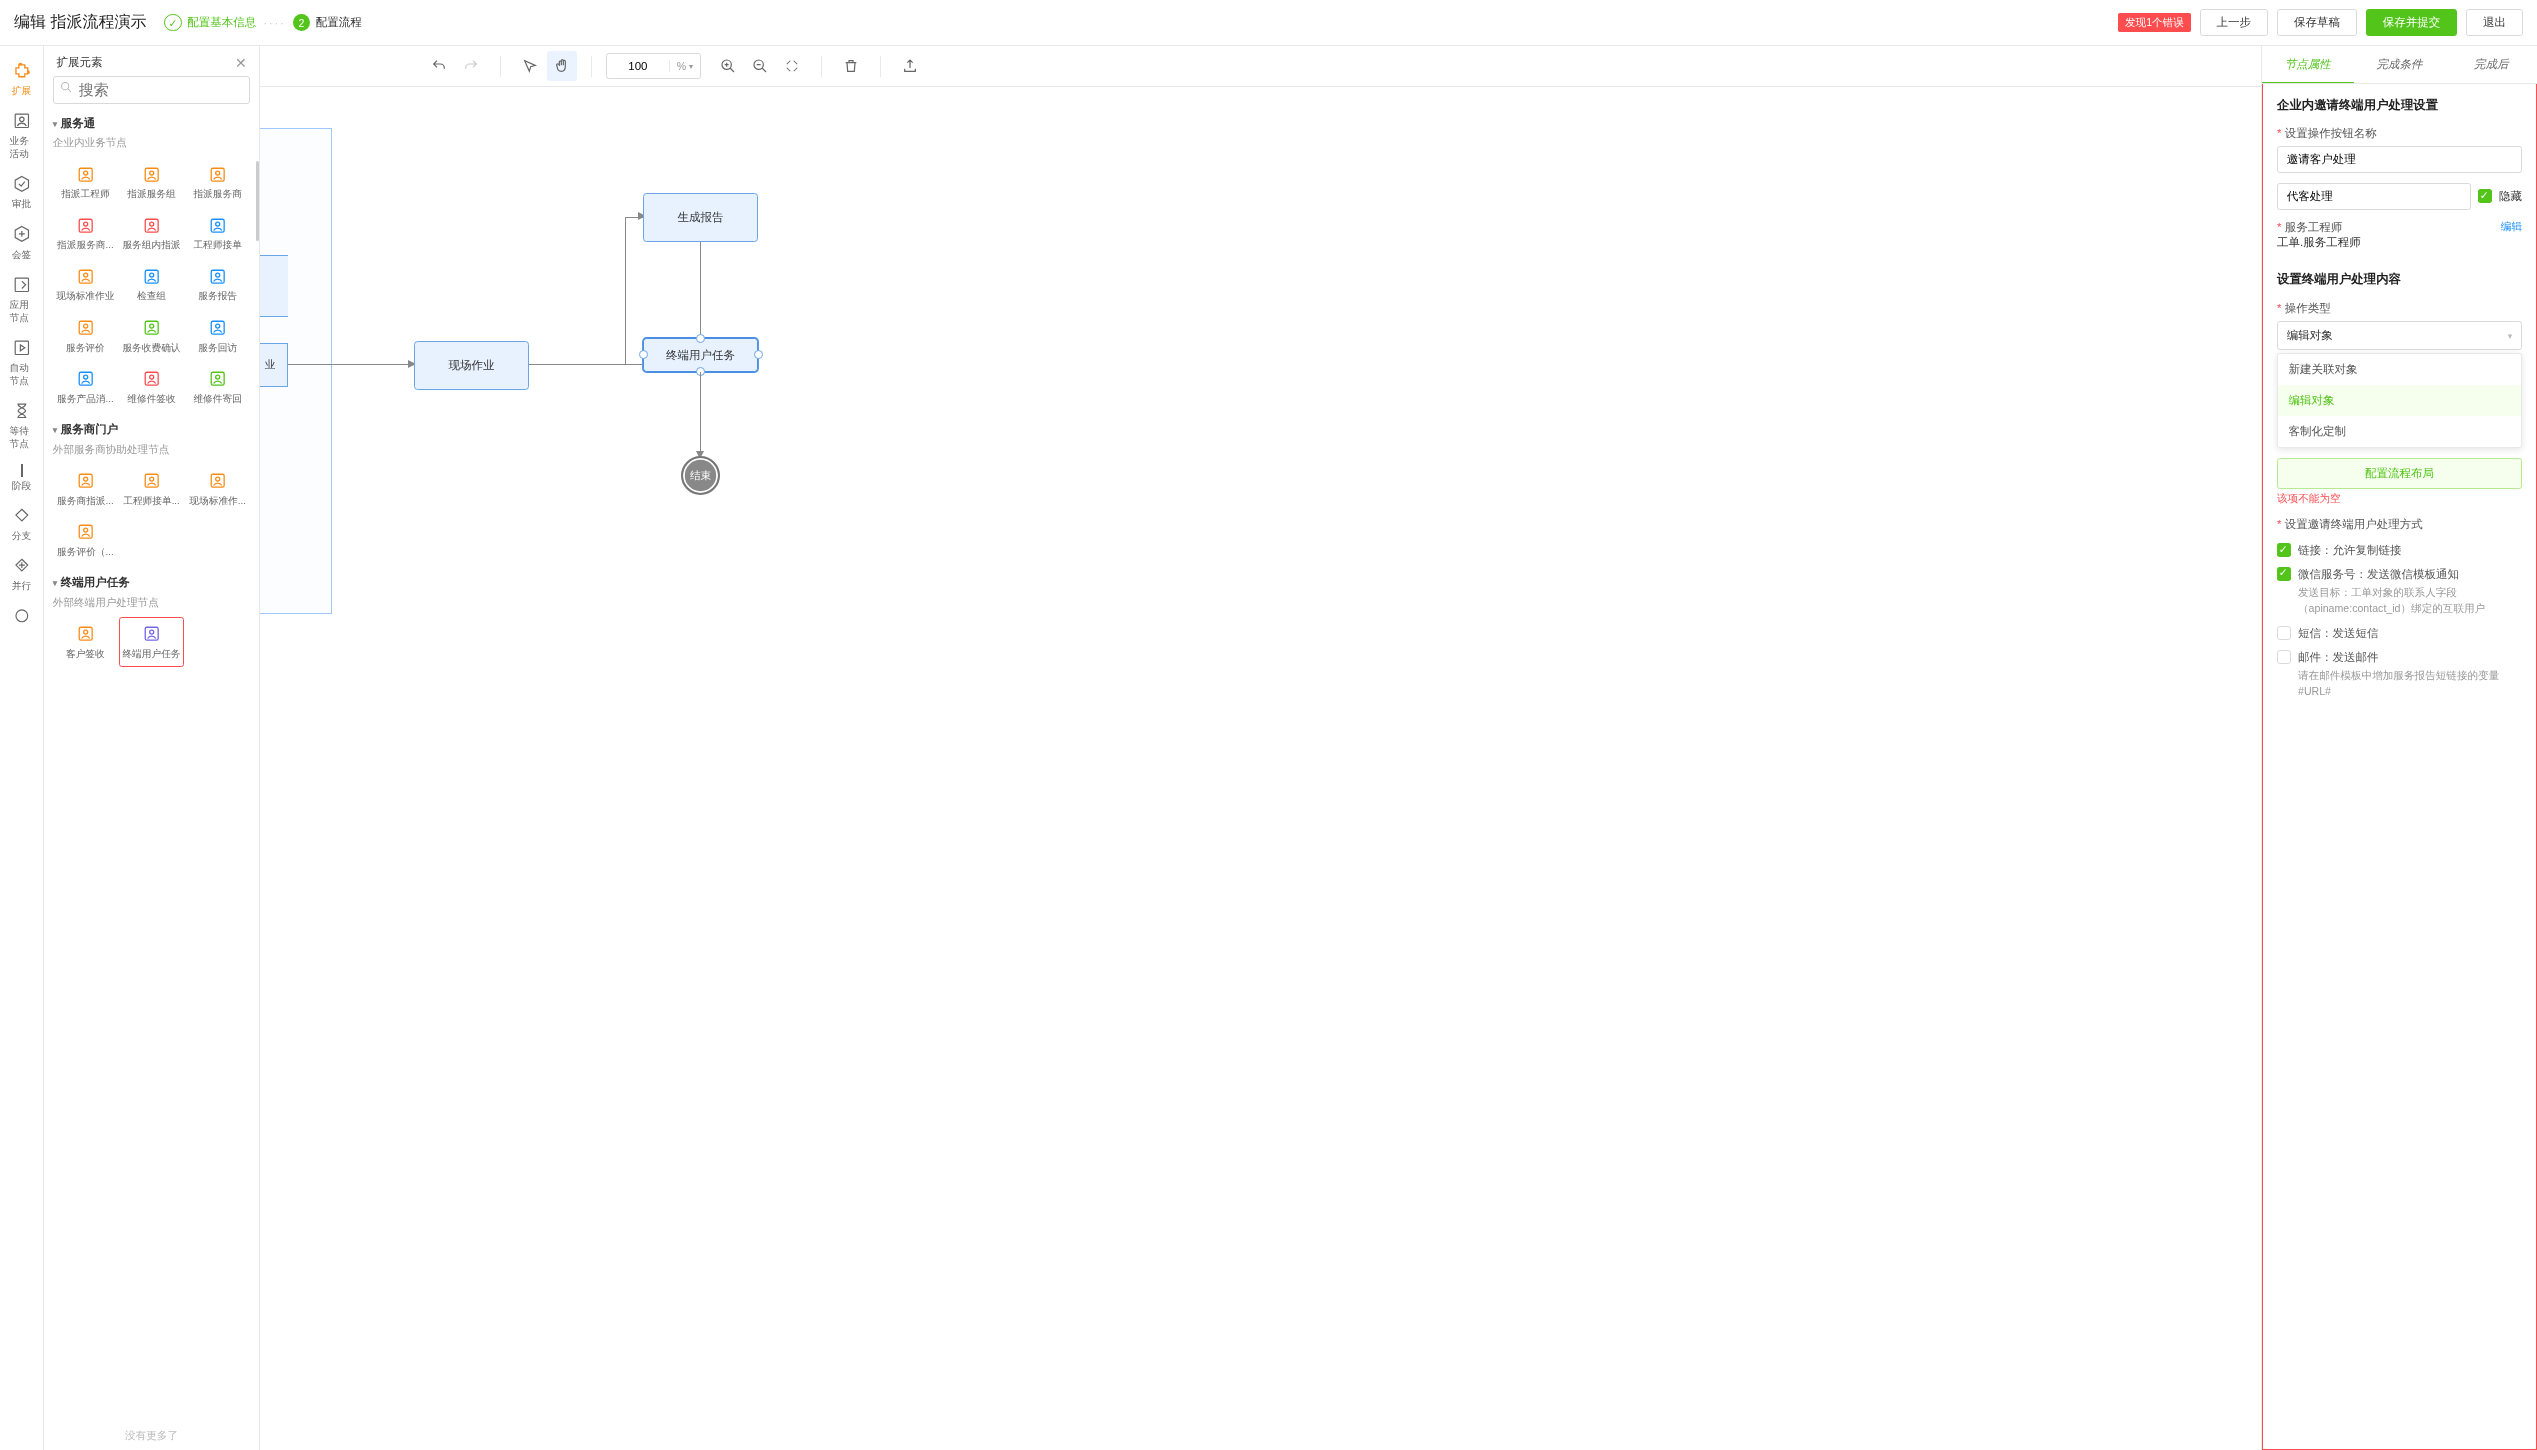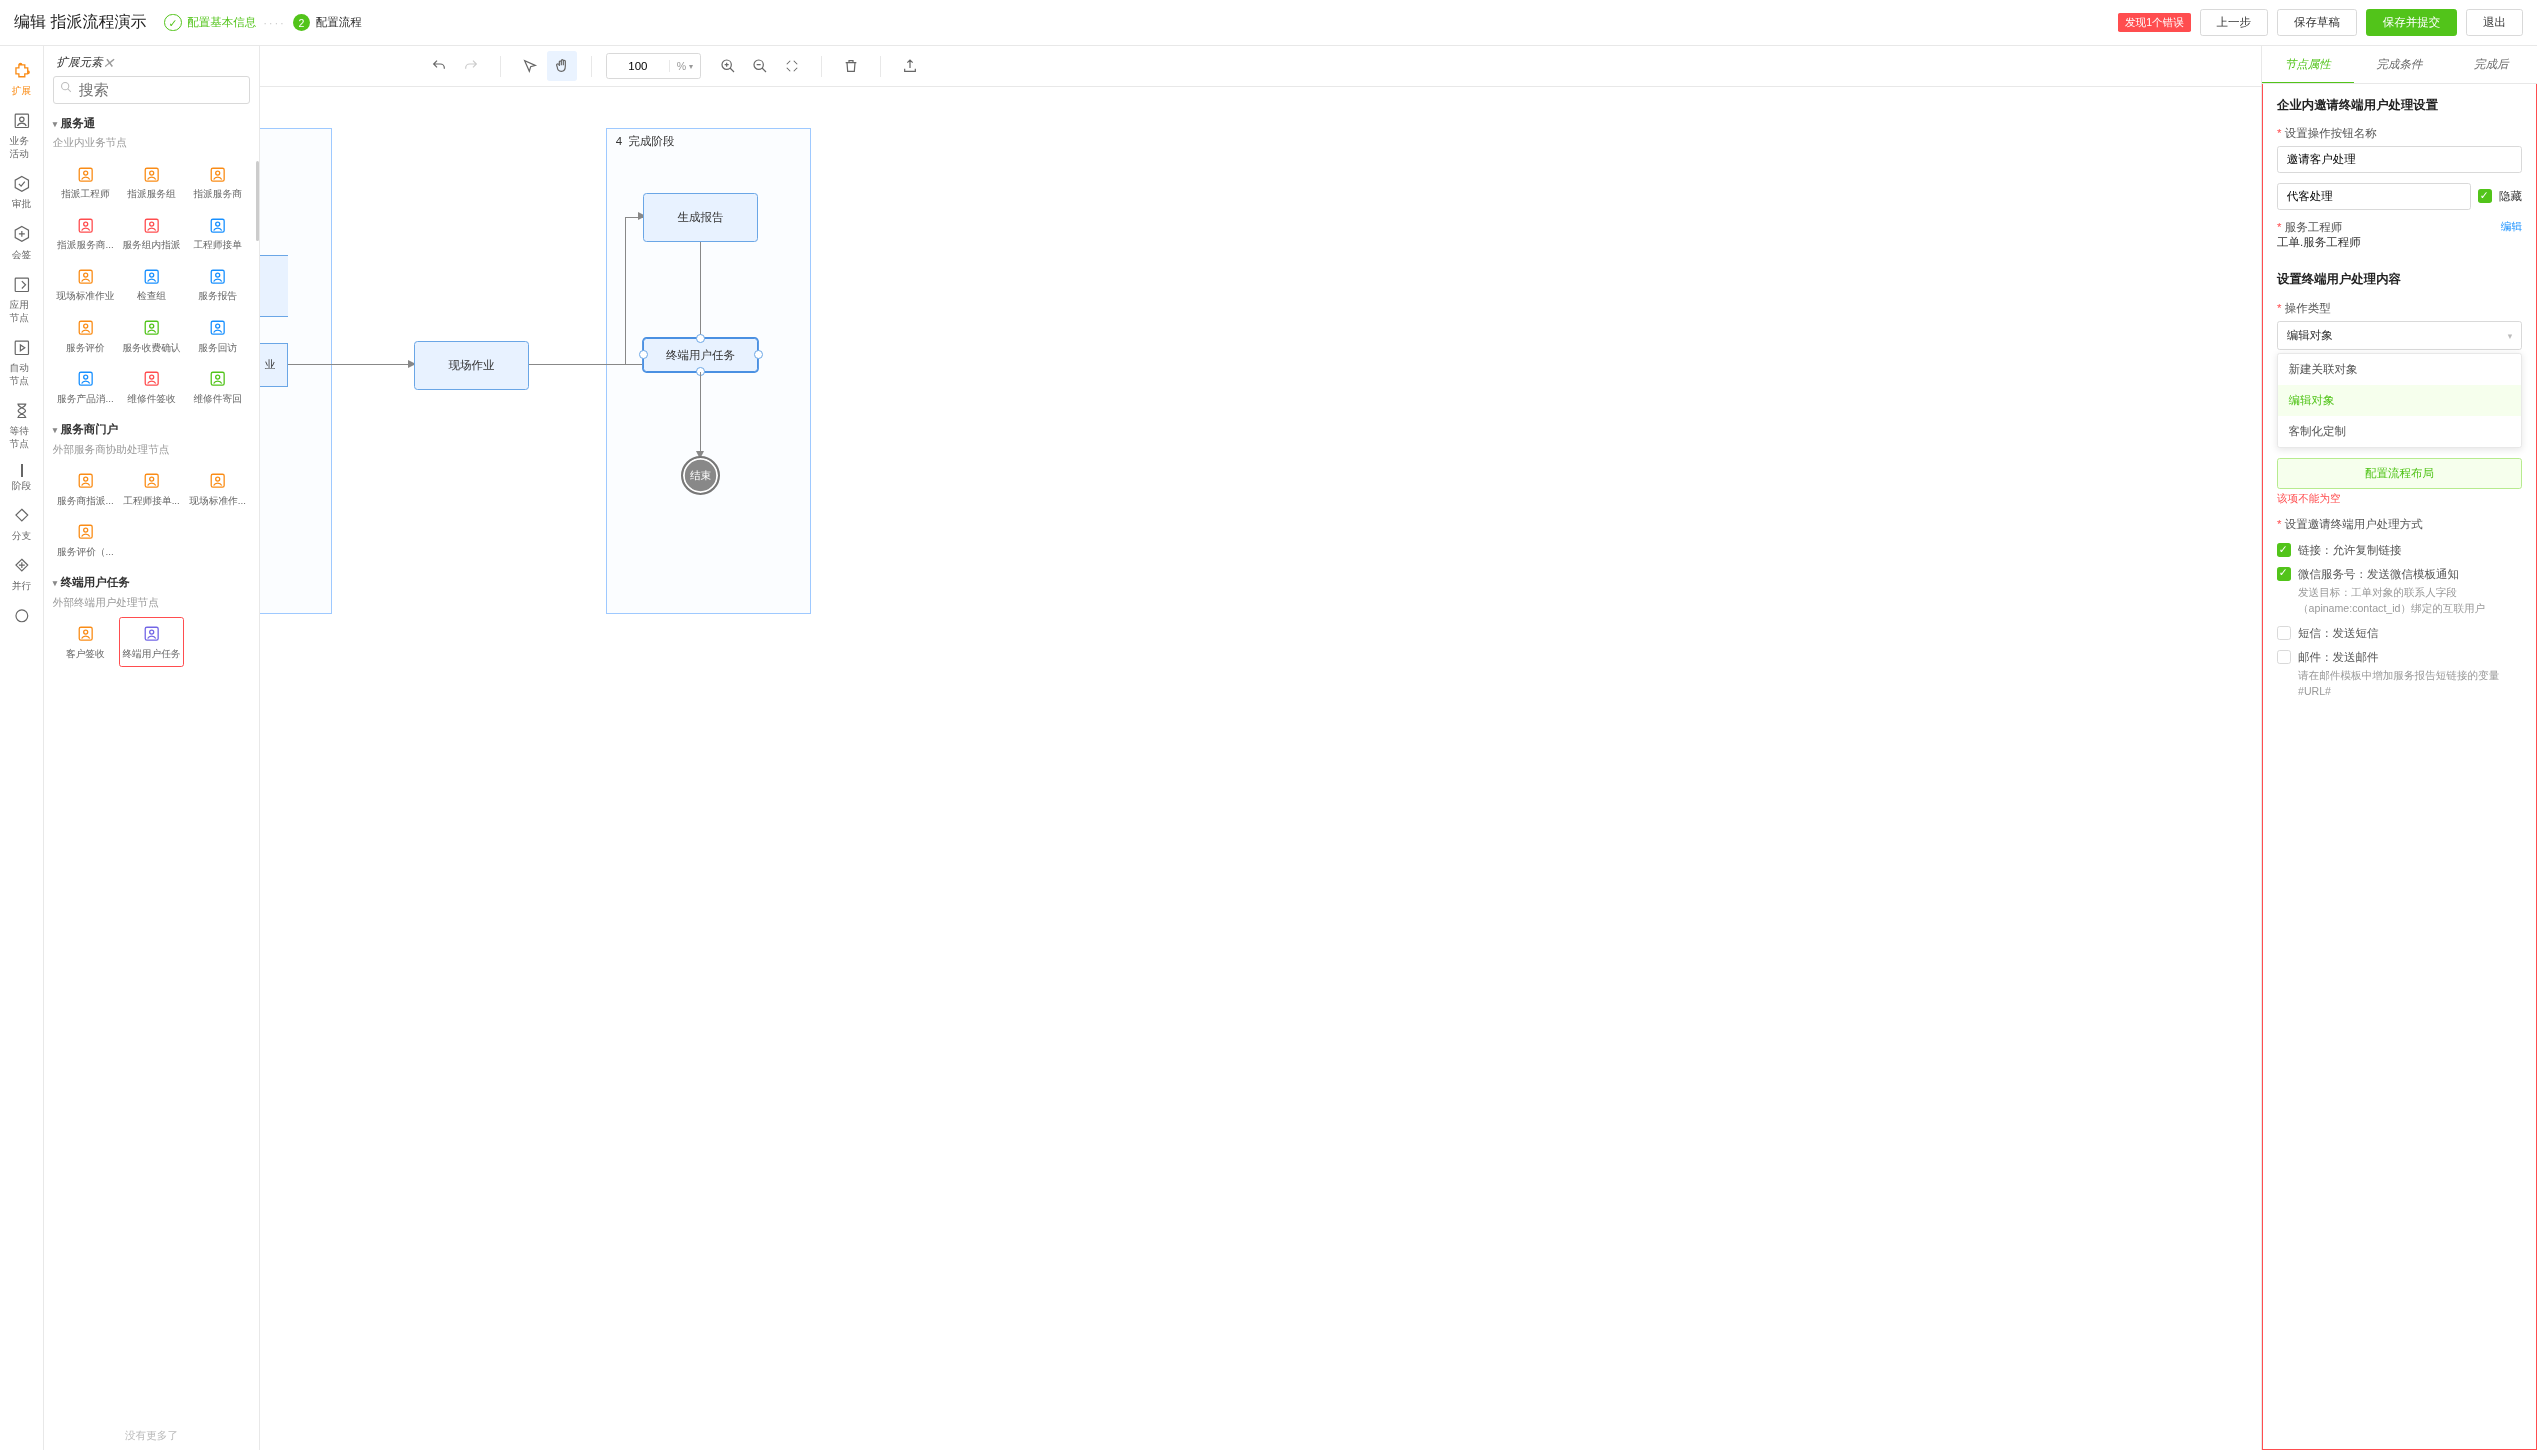--- a/index.html
+++ b/index.html
@@ -26,21 +26,21 @@
 .body { flex: 1; display: flex; overflow: hidden; }
 
 
 .iconrail { width: 44px; border-right: 0.9px solid #e8e8e8; display: flex; flex-direction: column; align-items: center; padding-top: 8.8px; }
 .iconrail-item { width: 24px; display: flex; flex-direction: column; align-items: center; padding: 7px 0; cursor: pointer; font-size: 9.7px; color: #666; gap: 3.5px; }
 .iconrail-item.active { color: #fa8c16; }
 .iconrail-item svg, .iconrail-item .ico { width: 17.7px; height: 17.7px; }
 
 
 .palette { width: 216px; border-right: 0.9px solid #e8e8e8; display: flex; flex-direction: column; background: #fff; position: relative; }
-.palette-head { display: flex; align-items: center; padding: 8.8px 12.4px 5.3px; font-style: italic; }
+.palette-head { display: flex; align-items: center; justify-content: space-between; padding: 8.8px 12.4px 5.3px; }
 .palette-title { font-size: 11.5px; color: #333; font-weight: 500; }
 .palette-close { color: #999; cursor: pointer; font-size: 14px; }
 .palette-search { margin: 0 8.8px 8.8px; }
 .palette-search input { width: 100%; padding: 4.4px 8.8px 4.4px 25px; border: 0.9px solid #d9d9d9; border-radius: 3px; font-size: 15px; }
 .search-wrap { position: relative; }
 .search-wrap .mag { position: absolute; left: 7px; top: 5.3px; color: #bbb; }
 .palette-body { flex: 1; overflow-y: auto; padding: 0 8.8px 17.7px; }
 .palette-group { margin-bottom: 7px; }
 .palette-group-title { display: flex; align-items: center; gap: 3.5px; font-size: 11.5px; font-weight: 600; color: #333; padding: 3.5px 0; cursor: pointer; }
 .palette-group-title .caret { font-size: 8.8px; color: #888; }
@@ -536,23 +536,20 @@
         <div class="tb-btn">
             <svg width="16" height="16" viewBox="0 0 24 24" fill="none" stroke="currentColor" stroke-width="1.8">
               <path d="M4 16v4h16v-4M12 3v12M8 7l4-4 4 4"></path>
             </svg>
           </div>
       </div>
 
       <div class="canvas">
 
         <div class="phase" style="left:-8.8px;top:41px;width:81px;height:486px"></div>
-        <div class="phase" style="left:346px;top:41px;width:205px;height:486px">
-          <div class="phase-label"><span>4</span>&nbsp;&nbsp;<span>完成阶段</span></div>
-        </div>
 
         <div class="flow-node cut" style="left:-8.8px;top:168px;width:37px;height:62px"></div>
         <div class="flow-node cut" style="left:-8.8px;top:256px;width:37px;height:44px;border-top-left-radius:0;border-bottom-left-radius:0;border-left:none;border-right:0.9px solid #6aa6e6;background:#e8f2ff;font-size:10.6px;padding-left:1.8px">业</div>
 
         <div class="edge" style="left:28px;top:277px;width:124px;height:1.3px"></div>
         <div class="arrow" style="left:148px;top:273px;border-left:8px solid #888;border-top:4.4px solid transparent;border-bottom:4.4px solid transparent"></div>
 
         <div class="flow-node" style="left:154px;top:254px;width:115px;height:49px">现场作业</div>
 
         <div class="edge" style="left:269px;top:277px;width:113px;height:1.3px"></div>

